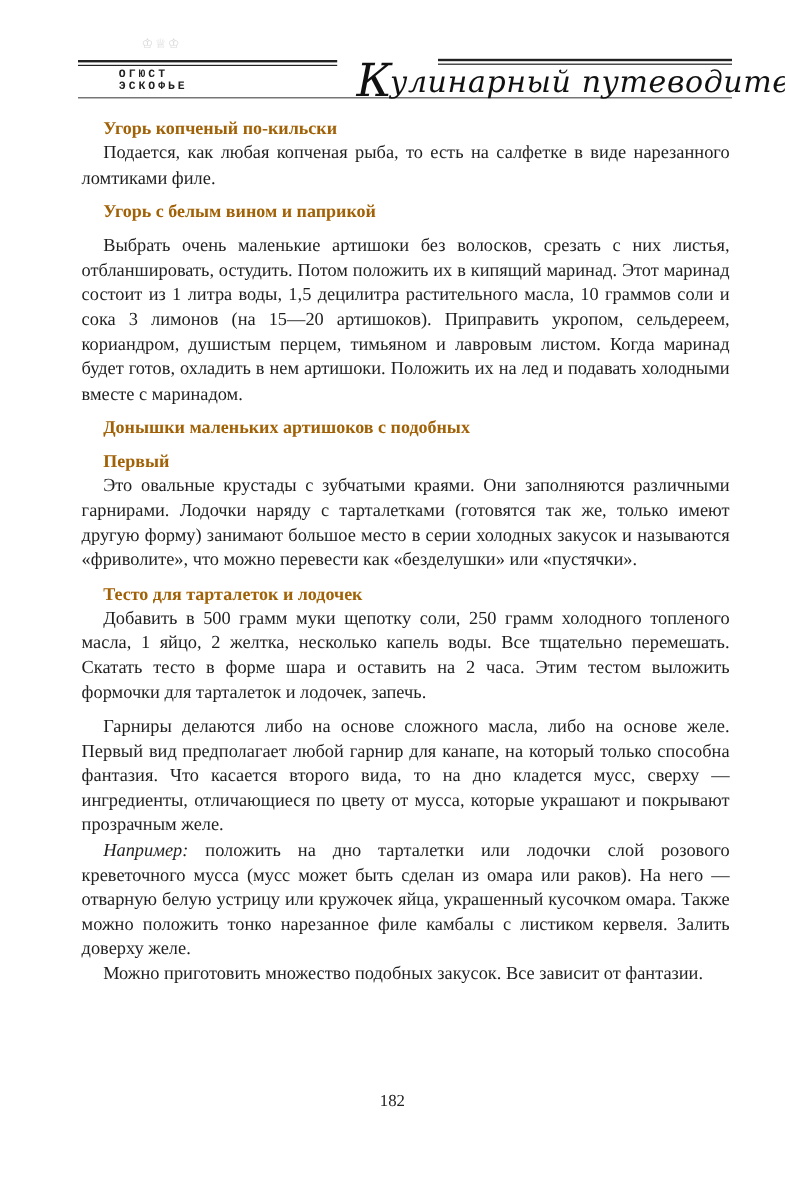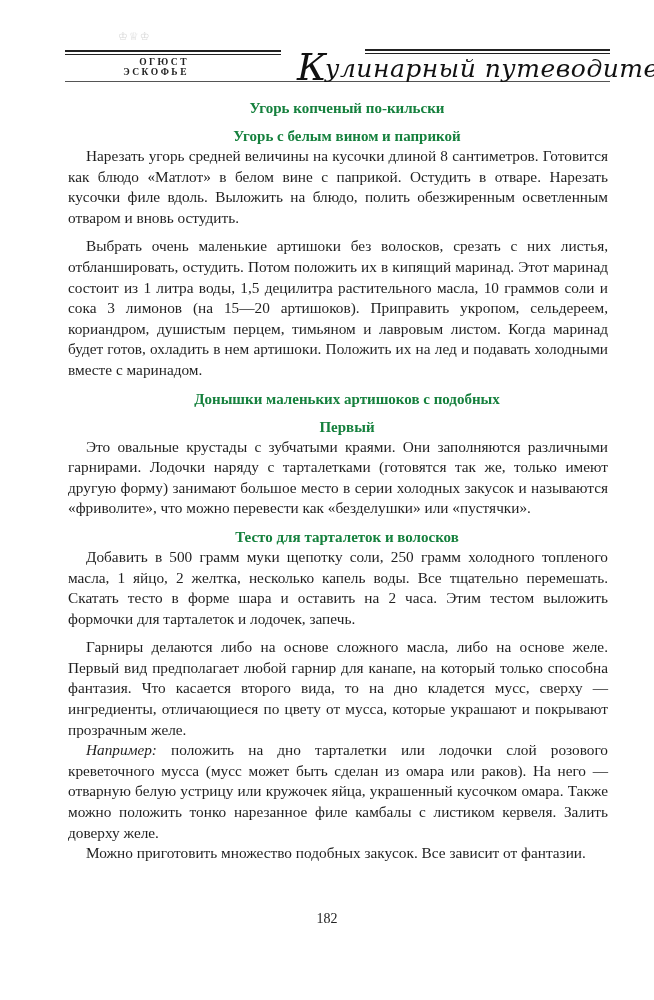--- a/index.html
+++ b/index.html
@@ -57,26 +57,26 @@
       left: 0;
       top: 37px;
       width: 545px;
       border-top: 1px solid #555;
     }
     .author {
       position: absolute;
       left: 34px;
       top: 13px;
       width: 90px;
-      font-family: Liberation Serif, serif;
+      font-family: Liberation Mono, monospace;
       font-size: 9.5px;
       font-weight: bold;
       letter-spacing: 2.5px;
       line-height: 10px;
-      text-align: right;
+      text-align: left;
       color: #222;
     }
     .series-title {
       position: absolute;
       left: 232px;
       top: 4px;
       font-family: "DejaVu Serif", "Liberation Serif", serif;
       font-style: italic;
       font-size: 25px;
       letter-spacing: 0.5px;
@@ -104,22 +104,21 @@
     .section {
       margin: 0 0 8px 0;
     }
     .section h3 {
       margin: 0;
       padding-left: 18px;
       font-family: "Liberation Serif", "DejaVu Serif", serif;
       font-weight: bold;
       font-size: 15px;
       line-height: 20px;
-      color: #15803d;
-      text-align: center;
+      color: #a16207;
     }
     .section p {
       margin: 0;
       text-indent: 18px;
       text-align: justify;
       -webkit-hyphens: manual;
       hyphens: manual;
     }
     .em {
       font-style: italic;
@@ -148,42 +147,42 @@
     <div>ОГЮСТ</div>
     <div>ЭСКОФЬЕ</div>
   </div>
   <div class="series-title"><span class="cap">К</span><span>улинарный путеводитель</span></div>
 </div>
 
 <div class="content">
 
   <div class="section">
     <h3>Угорь копченый по-кильски</h3>
+    <p>Подается, как любая копченая рыба, то есть на салфетке в виде нарезанного ломтиками филе.</p>
   </div>
 
   <div class="section">
     <h3>Угорь с белым вином и паприкой</h3>
-    <p>Нарезать угорь средней величины на кусочки длиной 8 сантиметров. Готовится как блюдо «Матлот» в белом вине с паприкой. Остудить в отваре. Нарезать кусочки филе вдоль. Выложить на блюдо, полить обезжиренным осветленным отваром и вновь остудить.</p>
   </div>
 
   <div class="section">
     <p>Выбрать очень маленькие артишоки без волосков, срезать с них листья, отбланшировать, остудить. Потом положить их в кипящий маринад. Этот маринад состоит из 1 литра воды, 1,5 децилитра растительного масла, 10 граммов соли и сока 3 лимонов (на 15—20 артишоков). Приправить укропом, сельдереем, кориандром, душистым перцем, тимьяном и лавровым листом. Когда маринад будет готов, охладить в нем артишоки. Положить их на лед и подавать холодными вместе с маринадом.</p>
   </div>
 
   <div class="section">
     <h3>Донышки маленьких артишоков с подобных</h3>
   </div>
 
   <div class="section">
     <h3>Первый</h3>
     <p>Это овальные крустады с зубчатыми краями. Они заполняются различными гарнирами. Лодочки наряду с тарталетками (готовятся так же, только имеют другую форму) занимают большое место в серии холодных закусок и называются «фриволите», что можно перевести как «безделушки» или «пустячки».</p>
   </div>
 
   <div class="section">
-    <h3>Тесто для тарталеток и волосков</h3>
+    <h3>Тесто для тарталеток и лодочек</h3>
     <p>Добавить в 500 грамм муки щепотку соли, 250 грамм холодного топленого масла, 1 яйцо, 2 желтка, несколько капель воды. Все тщательно перемешать. Скатать тесто в форме шара и оставить на 2 часа. Этим тестом выложить формочки для тарталеток и лодочек, запечь.</p>
   </div>
 
   <div class="section">
     <p>Гарниры делаются либо на основе сложного масла, либо на основе желе. Первый вид предполагает любой гарнир для канапе, на который только способна фантазия. Что касается второго вида, то на дно кладется мусс, сверху — ингредиенты, отличающиеся по цвету от мусса, которые украшают и покрывают прозрачным желе.</p>
     <p><span class="em">Например:</span> <span>положить на дно тарталетки или лодочки слой розового креветочного мусса (мусс может быть сделан из омара или раков). На него — отварную белую устрицу или кружочек яйца, украшенный кусочком омара. Также можно положить тонко нарезанное филе камбалы с листиком кервеля. Залить доверху желе.</span></p>
     <p>Можно приготовить множество подобных закусок. Все зависит от фантазии.</p>
   </div>
 
 </div>

